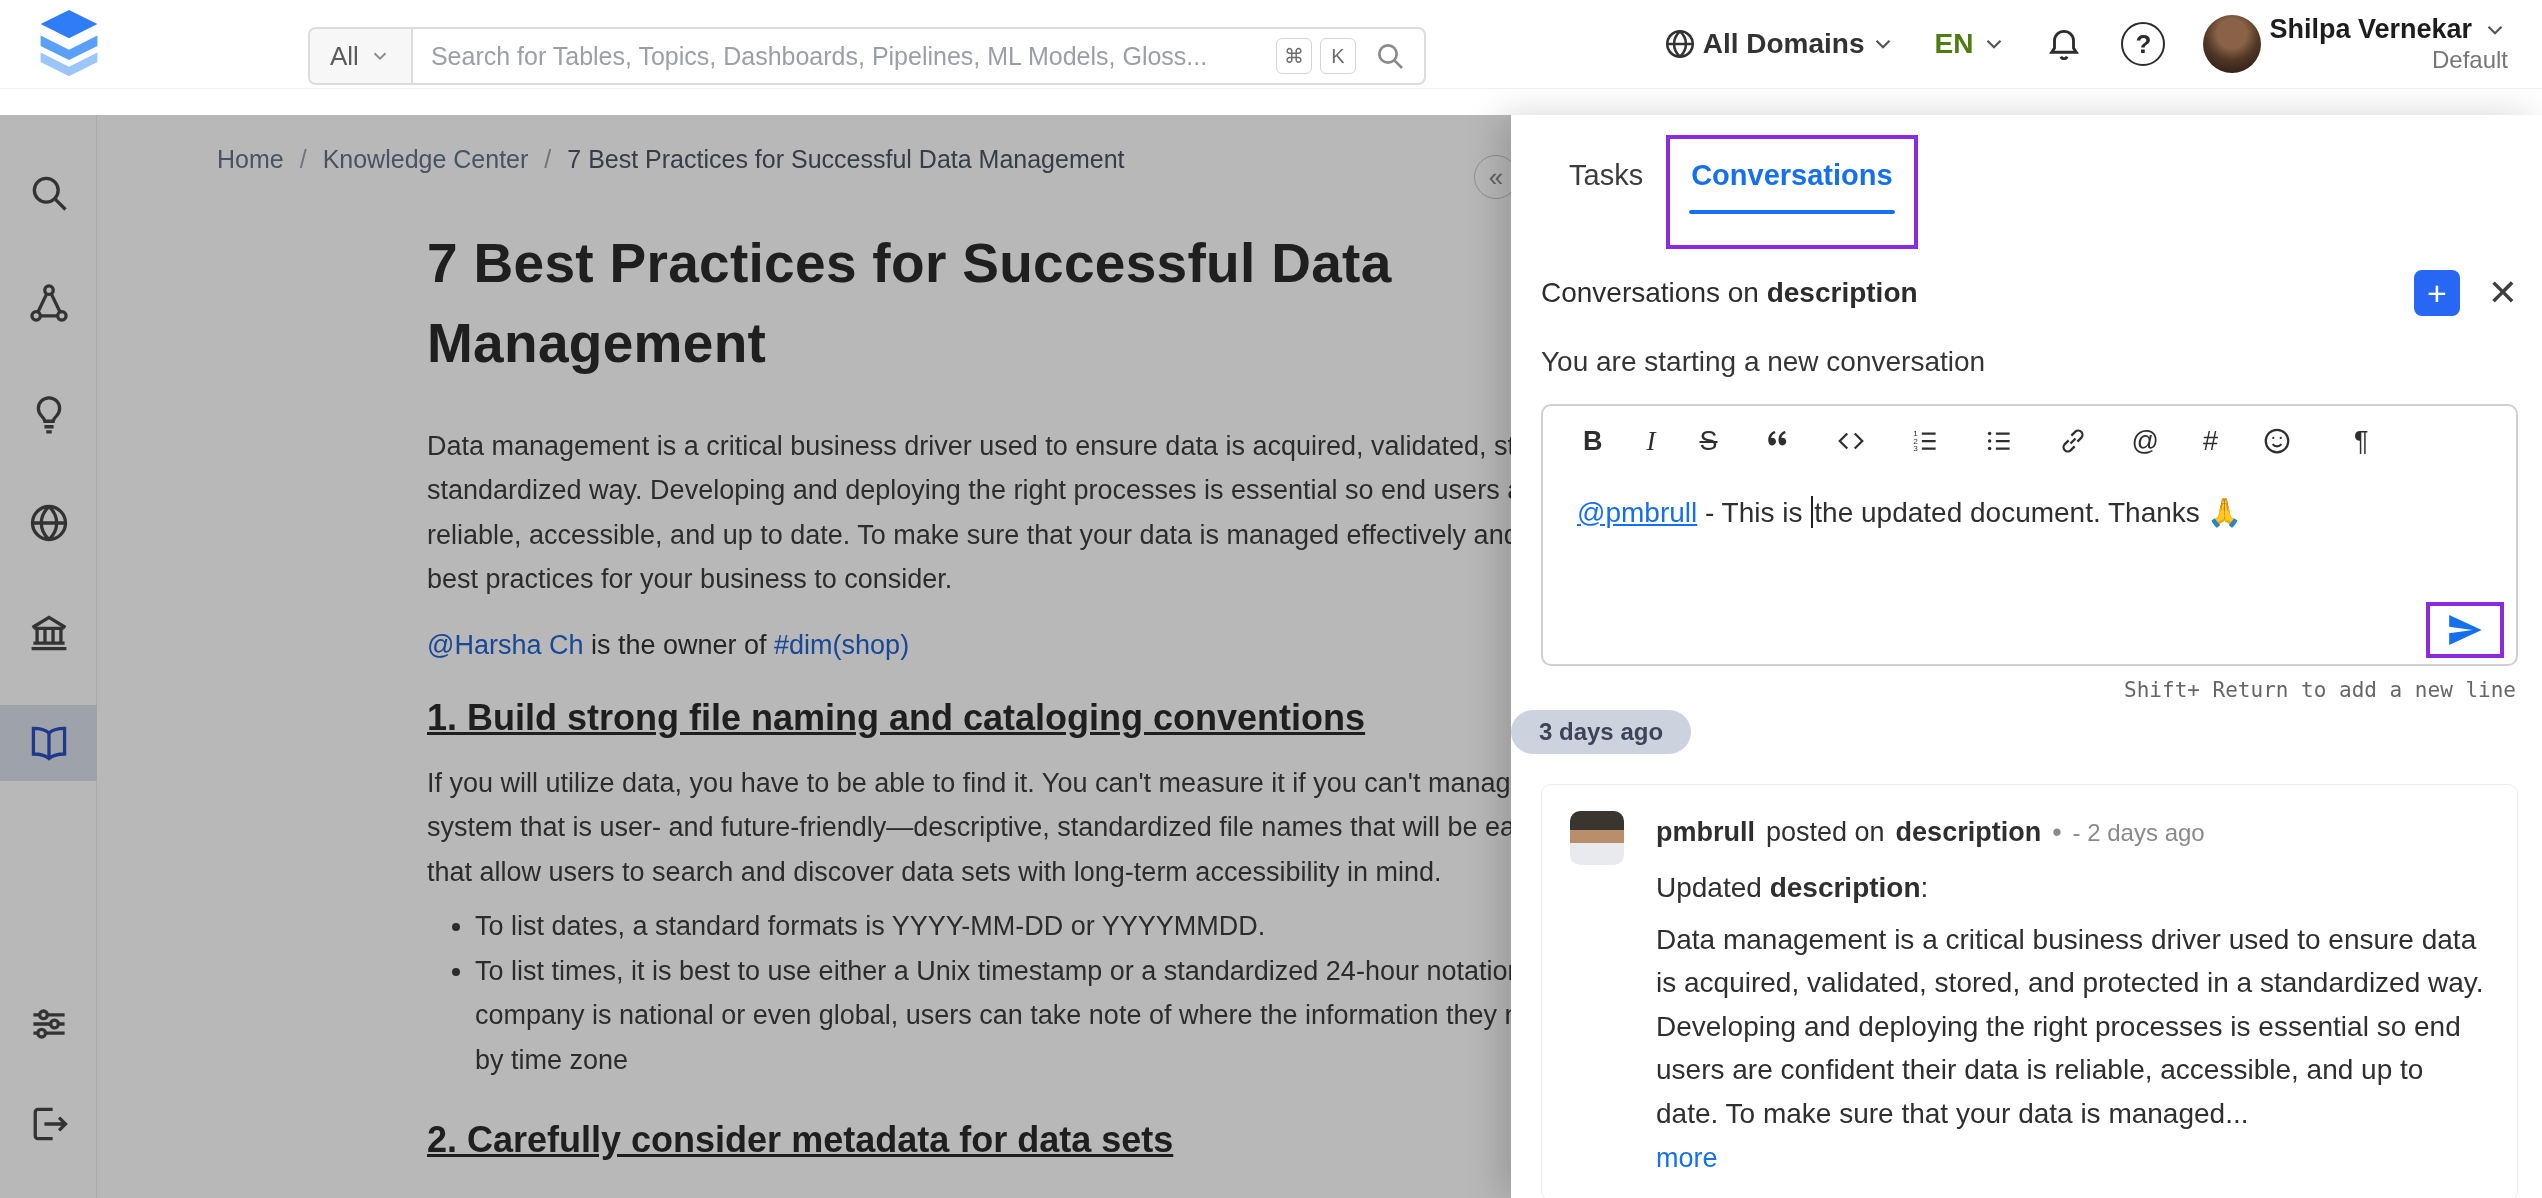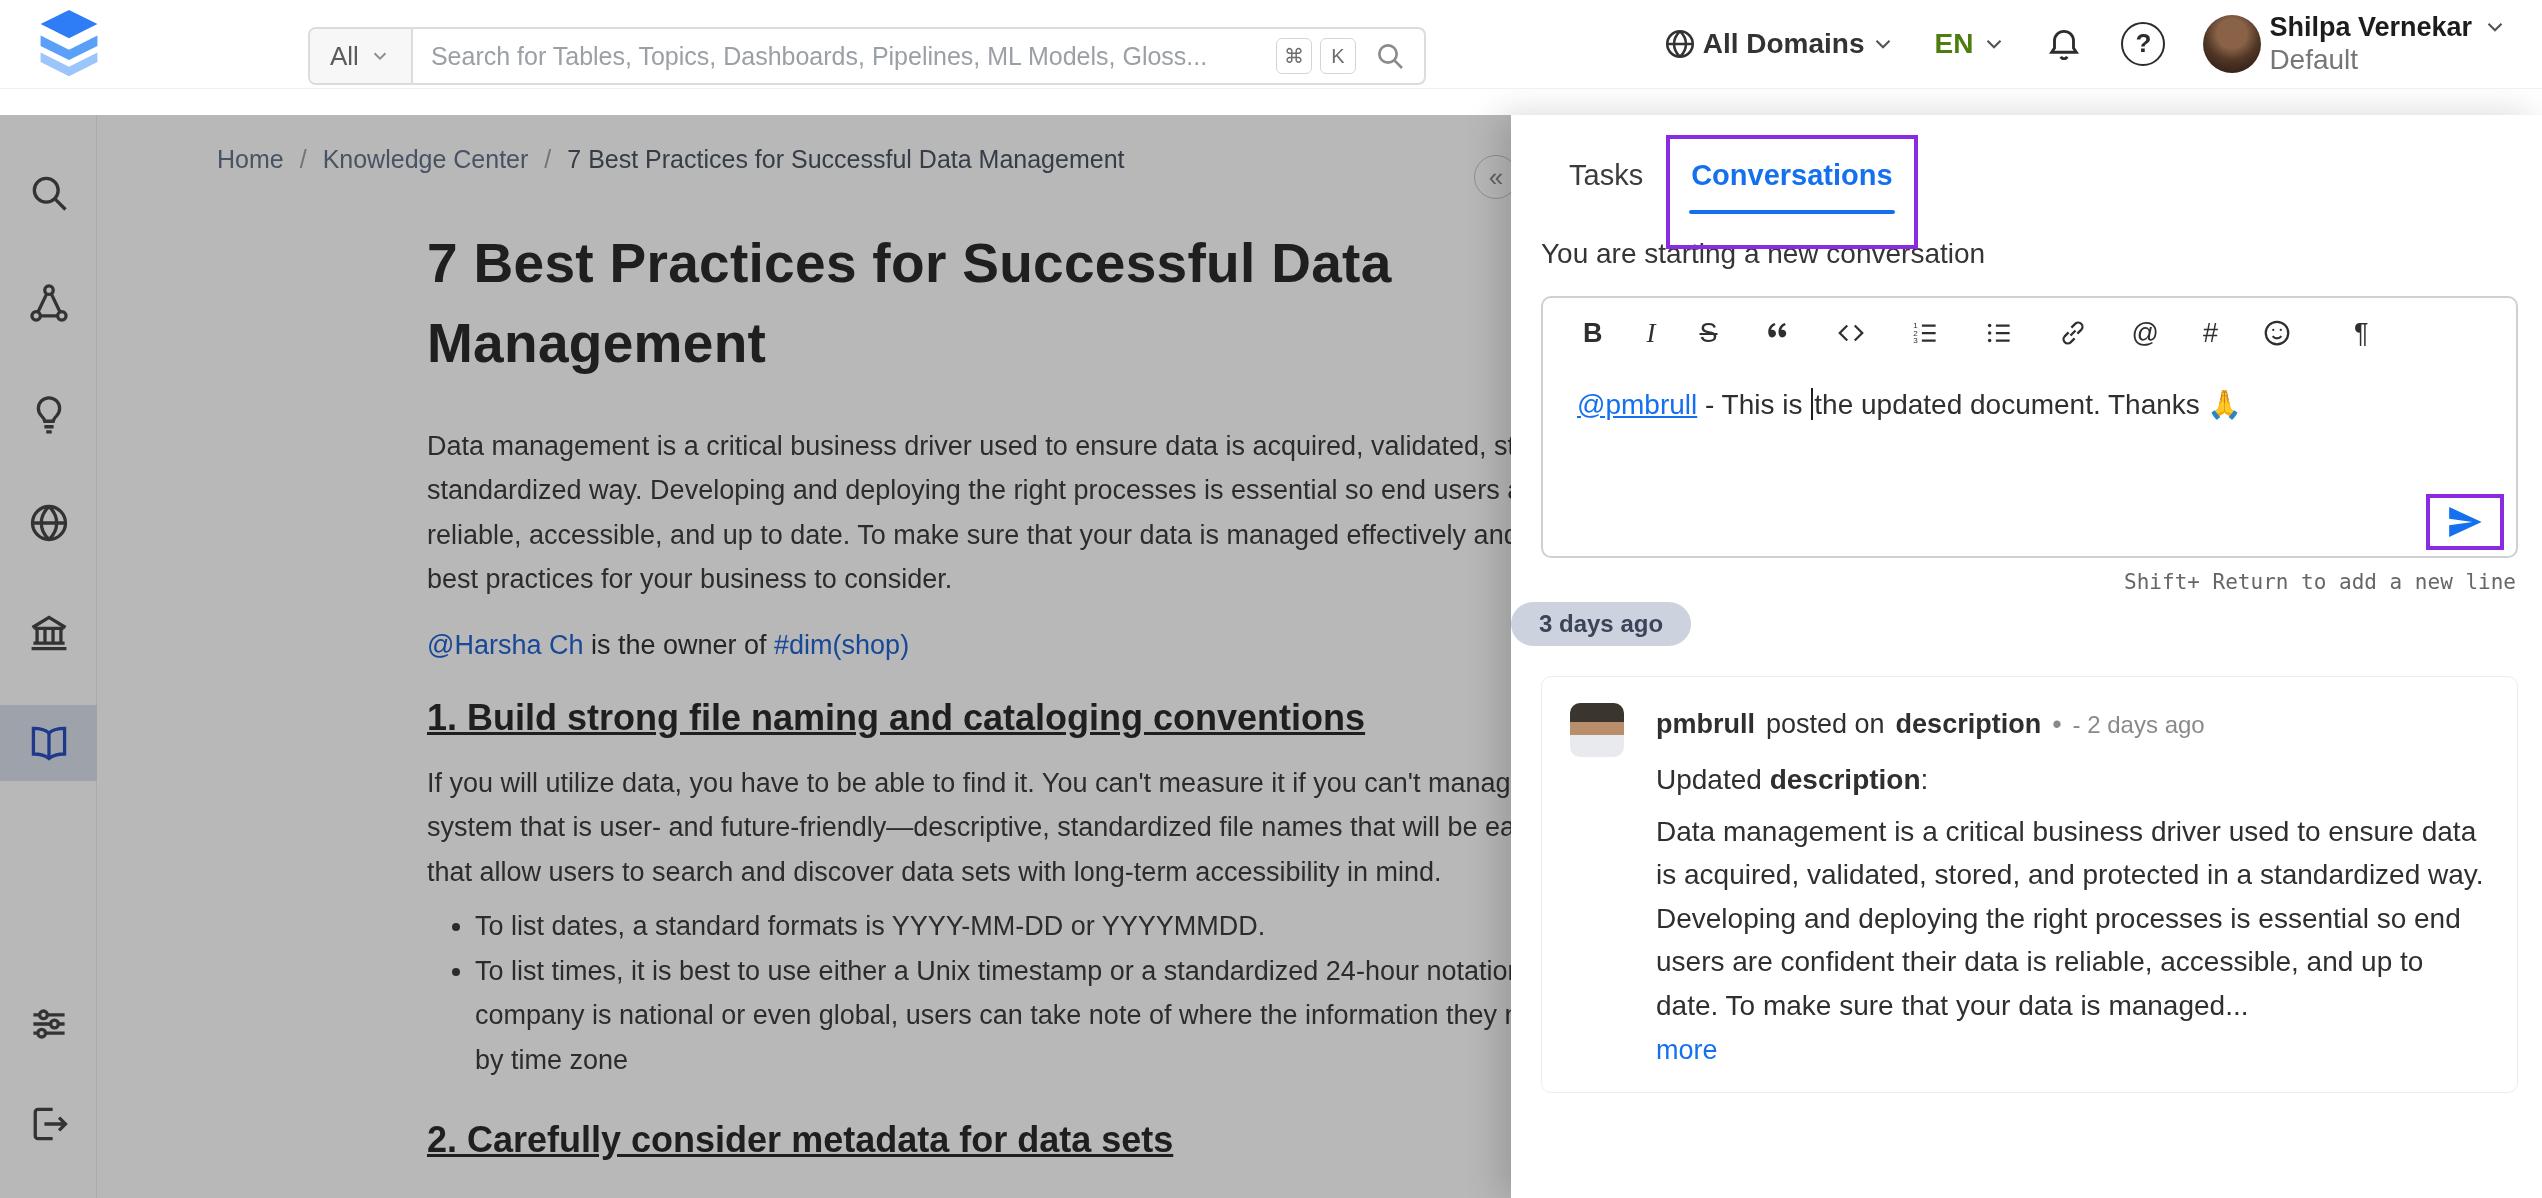--- a/index.html
+++ b/index.html
@@ -21,21 +21,21 @@
   .chev { width:26px; height:26px; color:#555; flex:none; }
   .domains { display:flex; align-items:center; gap:6px; font-size:28px; color:#333; font-weight:600; cursor:pointer; }
   .domains svg.globe { width:34px; height:34px; color:#333; }
   .lang { display:flex; align-items:center; gap:8px; font-size:28px; color:#4d7c0f; font-weight:600; cursor:pointer; }
   .bell { width:38px; height:38px; color:#2c2c2c; cursor:pointer; }
   .help { width:44px; height:44px; border:2.5px solid #2c2c2c; border-radius:50%; display:flex; align-items:center; justify-content:center; font-size:26px; font-weight:700; color:#2c2c2c; cursor:pointer; }
   .user { display:flex; align-items:center; gap:8px; cursor:pointer; }
   .avatar { width:58px; height:58px; border-radius:50%; background:radial-gradient(circle at 50% 32%, #8a6248 0 30%, #503625 55%, #221510 100%); flex:none; }
   .user-col { display:flex; flex-direction:column; line-height:1.2; }
   .user-name-row { display:flex; align-items:center; gap:10px; font-size:27px; font-weight:700; color:#1d1d1d; }
-  .user-team { font-size:28px; color:#767676; }
+  .user-team { font-size:24px; color:#767676;text-align:right; }
 
   
   .workspace { position:absolute; top:115px; left:0; right:0; bottom:0; }
   .backdrop { position:absolute; inset:0; background:rgba(0,0,0,0.28); z-index:10; }
 
   
   .sidebar { position:absolute; left:0; top:0; width:97px; height:100%; background:#fff; border-right:1px solid #ededed; display:flex; flex-direction:column; align-items:stretch; padding:40px 0 36px; }
   .side-item { width:97px; height:76px; display:flex; align-items:center; justify-content:center; color:#474747; cursor:pointer; margin-bottom:34px; }
   .side-item svg { width:44px; height:44px; }
   .side-item.active { background:#dbe2ee; color:#2a4fc0; }
@@ -263,20 +263,31 @@
     </div>
 
     <aside class="panel">
       <div class="tab-annotation"></div>
 
       <div class="panel-tabs">
         <span class="tab">Tasks</span>
         <span class="tab tab-active">Conversations</span>
       </div>
 
+      <div class="panel-head">
+        <div class="panel-head-title">
+          <span>Conversations on </span><b>description</b>
+        </div>
+        <div class="add-btn">
+          <span>+</span>
+        </div>
+        <div class="close-btn">
+          <span>✕</span>
+        </div>
+      </div>
 
       <div class="new-note">You are starting a new conversation</div>
 
       <div class="editor">
         <div class="editor-toolbar">
           <span class="tb tb-bold">B</span>
           <span class="tb tb-italic">I</span>
           <span class="tb tb-strike">S</span>
           <span class="tb">
             <svg viewBox="0 0 24 24" fill="currentColor">

